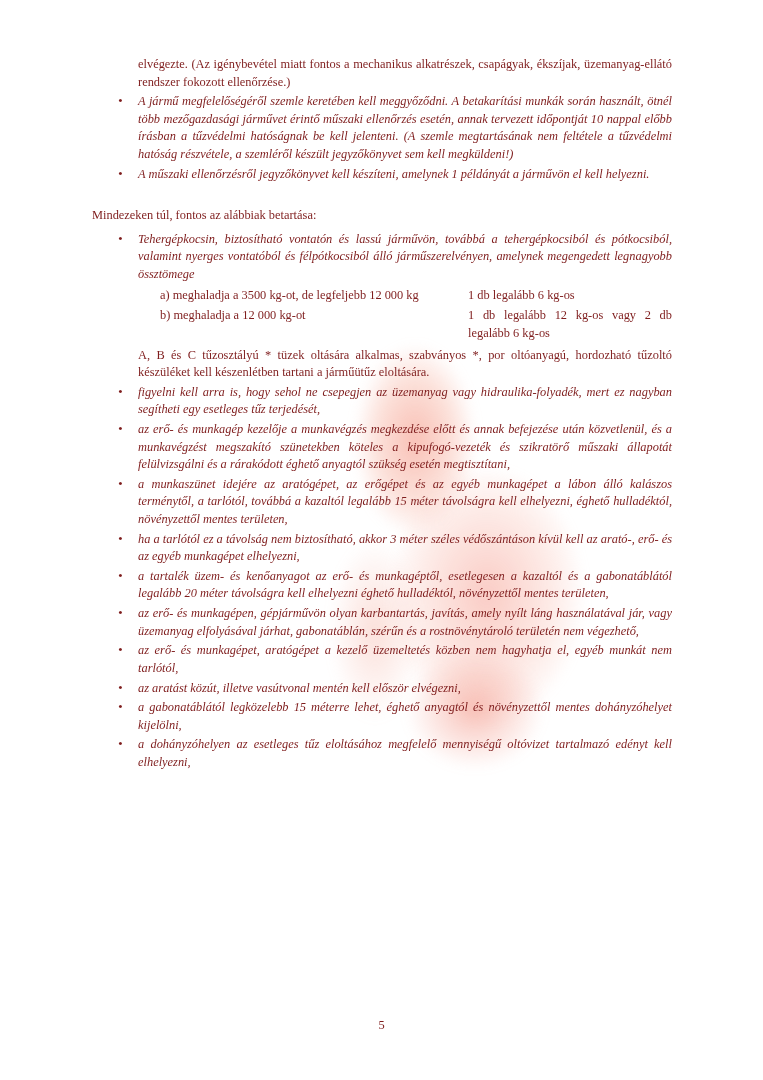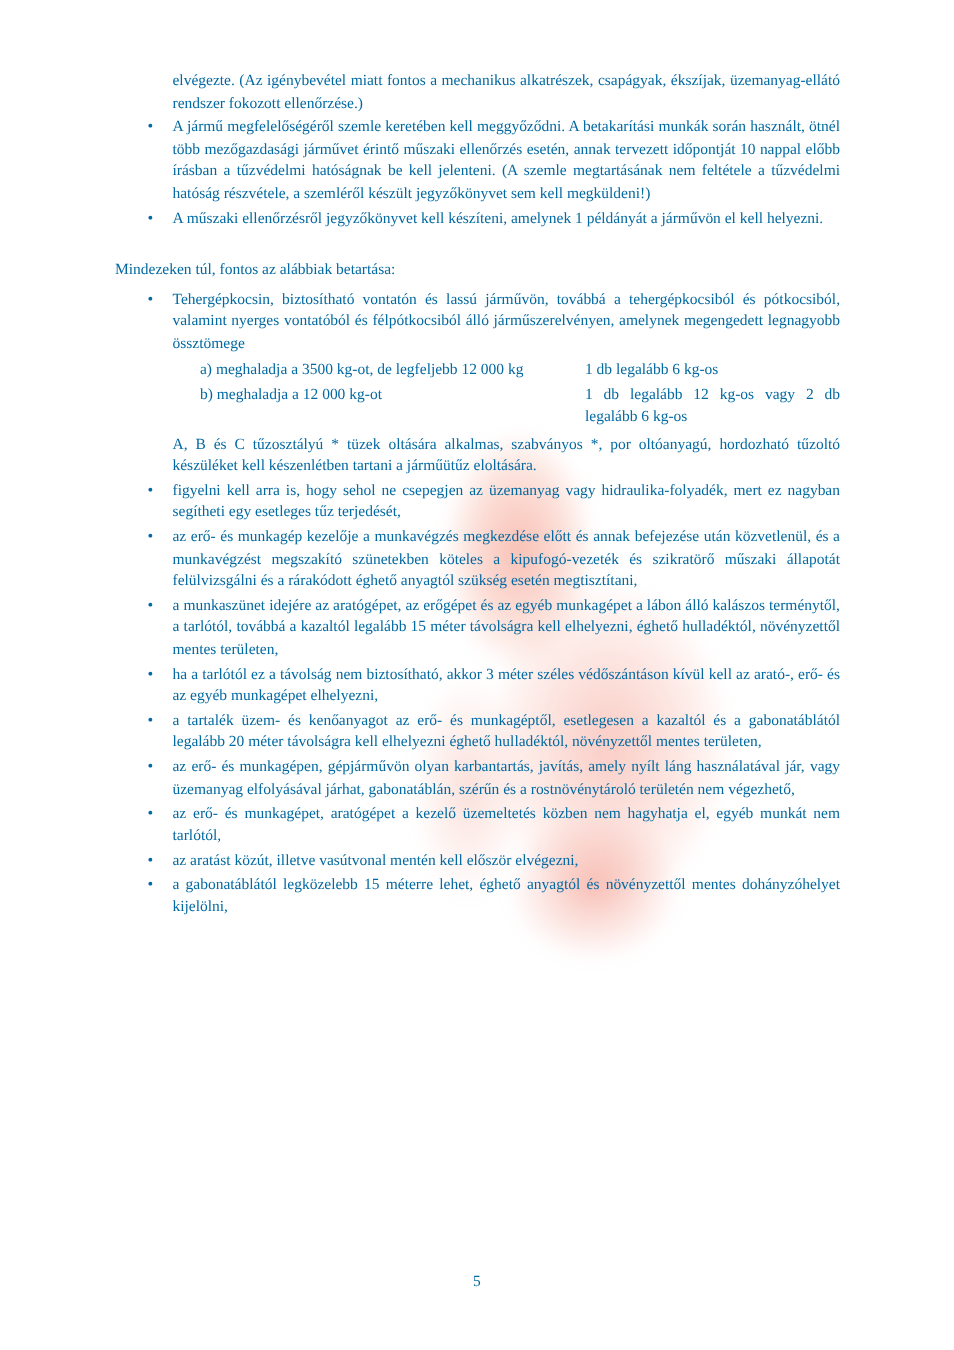--- a/index.html
+++ b/index.html
@@ -7,21 +7,21 @@
     padding: 0;
     background: #ffffff;
   }
   .page {
     position: relative;
     width: 763px;
     height: 1080px;
     background: #ffffff;
     overflow: hidden;
     font-family: "Liberation Serif", serif;
-    color: #0369a1;
+    color: #7f1d1d;
   }
   
   .blob {
     position: absolute;
     border-radius: 50%;
     filter: blur(6px);
     pointer-events: none;
   }
   .blob-a {
     left: 355px; top: 345px;
@@ -63,20 +63,21 @@
   ul {
     list-style: none;
     margin: 0;
     padding: 0;
   }
   li {
     position: relative;
     padding-left: 46px;
     margin-top: 2px;
     text-align: justify;
+    font-style: italic;
   }
   li::before {
     content: "\2022";
     position: absolute;
     left: 26px;
     top: -1px;
     font-size: 13px;
   }
   .sub-block {
     padding-left: 46px;
@@ -153,19 +154,20 @@
     <ul>
       <li>figyelni kell arra is, hogy sehol ne csepegjen az üzemanyag vagy hidraulika-folyadék, mert ez nagyban segítheti egy esetleges tűz terjedését,</li>
       <li>az erő- és munkagép kezelője a munkavégzés megkezdése előtt és annak befejezése után közvetlenül, és a munkavégzést megszakító szünetekben köteles a kipufogó-vezeték és szikratörő műszaki állapotát felülvizsgálni és a rárakódott éghető anyagtól szükség esetén megtisztítani,</li>
       <li>a munkaszünet idejére az aratógépet, az erőgépet és az egyéb munkagépet a lábon álló kalászos terménytől, a tarlótól, továbbá a kazaltól legalább 15 méter távolságra kell elhelyezni, éghető hulladéktól, növényzettől mentes területen,</li>
       <li>ha a tarlótól ez a távolság nem biztosítható, akkor 3 méter széles védőszántáson kívül kell az arató-, erő- és az egyéb munkagépet elhelyezni,</li>
       <li>a tartalék üzem- és kenőanyagot az erő- és munkagéptől, esetlegesen a kazaltól és a gabonatáblától legalább 20 méter távolságra kell elhelyezni éghető hulladéktól, növényzettől mentes területen,</li>
       <li>az erő- és munkagépen, gépjárművön olyan karbantartás, javítás, amely nyílt láng használatával jár, vagy üzemanyag elfolyásával járhat, gabonatáblán, szérűn és a rostnövénytároló területén nem végezhető,</li>
       <li>az erő- és munkagépet, aratógépet a kezelő üzemeltetés közben nem hagyhatja el, egyéb munkát nem tarlótól,</li>
       <li>az aratást közút, illetve vasútvonal mentén kell először elvégezni,</li>
       <li>a gabonatáblától legközelebb 15 méterre lehet, éghető anyagtól és növényzettől mentes dohányzóhelyet kijelölni,</li>
+      <li>a dohányzóhelyen az esetleges tűz eloltásához megfelelő mennyiségű oltóvizet tartalmazó edényt kell elhelyezni,</li>
     </ul>
 
   </div>
 
   <div class="pagenum">5</div>
 
 </div>
 
 </body></html>

